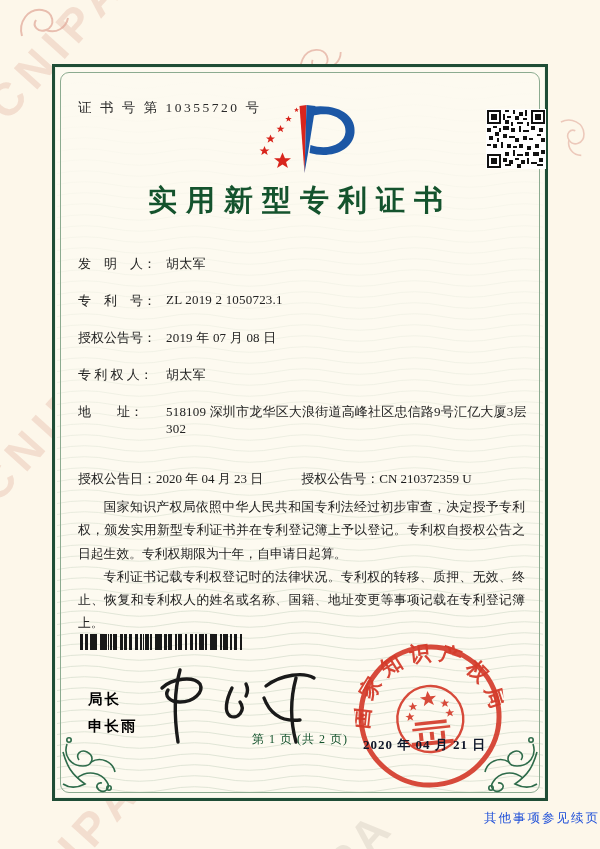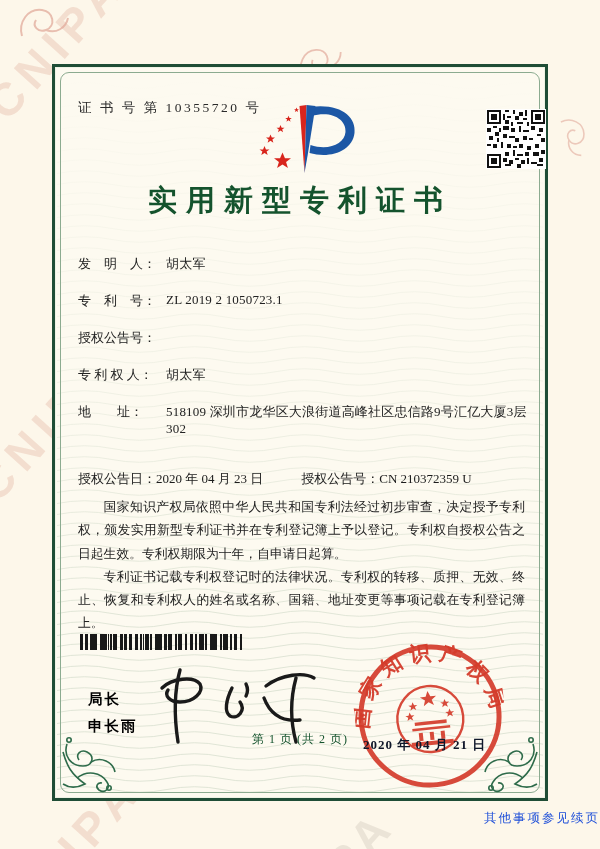--- a/index.html
+++ b/index.html
@@ -237,20 +237,21 @@
     <div class="frow">
       <span class="lab">发　明　人：</span>
       <span class="val">胡太军</span>
     </div>
     <div class="frow">
       <span class="lab">专　利　号：</span>
       <span class="val">ZL 2019 2 1050723.1</span>
     </div>
     <div class="frow">
       <span class="lab">授权公告号：</span>
+      <span class="val">2019 年 07 月 08 日</span>
     </div>
     <div class="frow">
       <span class="lab">专 利 权 人：</span>
       <span class="val">胡太军</span>
     </div>
     <div class="frow">
       <span class="lab">地　　址：</span>
       <span class="val">518109 深圳市龙华区大浪街道高峰社区忠信路9号汇亿大厦3层302</span>
     </div>
   </div>

